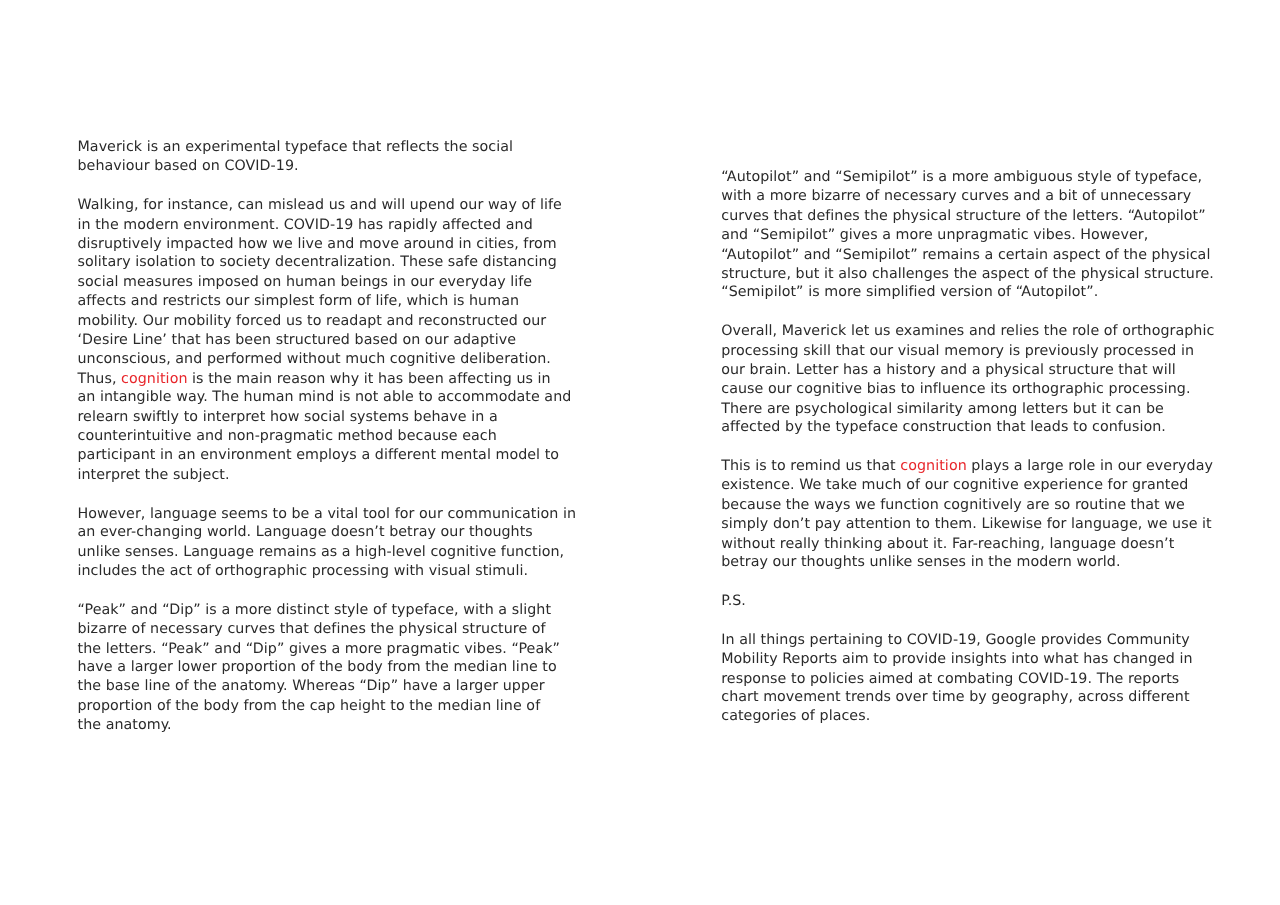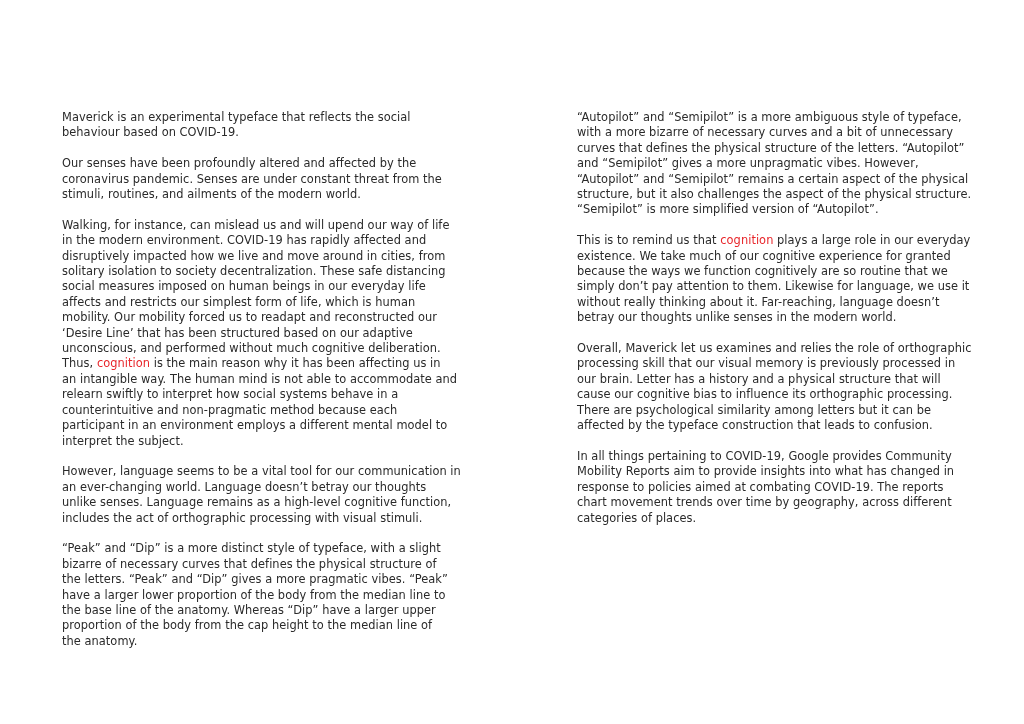--- a/index.html
+++ b/index.html
@@ -22,40 +22,37 @@
     }
     .column {
       position: absolute;
       top: 110px;
       width: 400px;
       font-size: 11.4px;
       line-height: 15.4px;
       letter-spacing: 0.05px;
     }
     .column.left { left: 62px; }
-    .column.right { left: 577px; }
+    .column.right { left: 577px; margin-top: 24px; }
     .para {
       margin: 0 0 15.4px 0;
       white-space: pre-line;
     }
     .highlight {
       color: var(--accent, #e8262b);
     }
   </style>
 </head>
 <body style="--accent: #e8262b;">
 
 <div class="page-spread">
 
   <div class="column left">
     <p class="para">Maverick is an experimental typeface that reflects the social
 behaviour based on COVID-19.</p>
-    <p class="para">Our senses have been profoundly altered and affected by the
-coronavirus pandemic. Senses are under constant threat from the
-stimuli, routines, and ailments of the modern world.</p>
     <p class="para"><span>Walking, for instance, can mislead us and will upend our way of life
 in the modern environment. COVID-19 has rapidly affected and
 disruptively impacted how we live and move around in cities, from
 solitary isolation to society decentralization. These safe distancing
 social measures imposed on human beings in our everyday life
 affects and restricts our simplest form of life, which is human
 mobility. Our mobility forced us to readapt and reconstructed our
 ‘Desire Line’ that has been structured based on our adaptive
 unconscious, and performed without much cognitive deliberation.
 Thus, </span><span class="highlight">cognition</span><span> is the main reason why it has been affecting us in
@@ -78,32 +75,33 @@
   </div>
 
   <div class="column right">
     <p class="para">“Autopilot” and “Semipilot” is a more ambiguous style of typeface,
 with a more bizarre of necessary curves and a bit of unnecessary
 curves that defines the physical structure of the letters. “Autopilot”
 and “Semipilot” gives a more unpragmatic vibes. However,
 “Autopilot” and “Semipilot” remains a certain aspect of the physical
 structure, but it also challenges the aspect of the physical structure.
 “Semipilot” is more simplified version of “Autopilot”.</p>
+    <p class="para">Overall, Maverick let us examines and relies the role of orthographic
+processing skill that our visual memory is previously processed in
+our brain. Letter has a history and a physical structure that will
+cause our cognitive bias to influence its orthographic processing.
+There are psychological similarity among letters but it can be
+affected by the typeface construction that leads to confusion.</p>
     <p class="para"><span>This is to remind us that </span><span class="highlight">cognition</span><span> plays a large role in our everyday
 existence. We take much of our cognitive experience for granted
 because the ways we function cognitively are so routine that we
 simply don’t pay attention to them. Likewise for language, we use it
 without really thinking about it. Far-reaching, language doesn’t
 betray our thoughts unlike senses in the modern world.</span></p>
-    <p class="para">Overall, Maverick let us examines and relies the role of orthographic
-processing skill that our visual memory is previously processed in
-our brain. Letter has a history and a physical structure that will
-cause our cognitive bias to influence its orthographic processing.
-There are psychological similarity among letters but it can be
-affected by the typeface construction that leads to confusion.</p>
+    <p class="para">P.S.</p>
     <p class="para">In all things pertaining to COVID-19, Google provides Community
 Mobility Reports aim to provide insights into what has changed in
 response to policies aimed at combating COVID-19. The reports
 chart movement trends over time by geography, across different
 categories of places.</p>
   </div>
 
 </div>
 
 </body></html>

